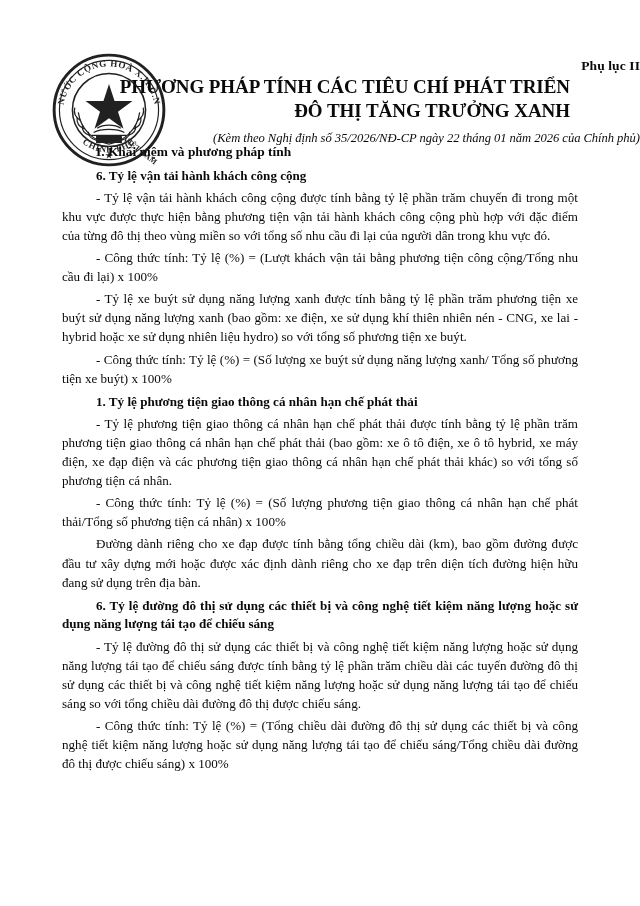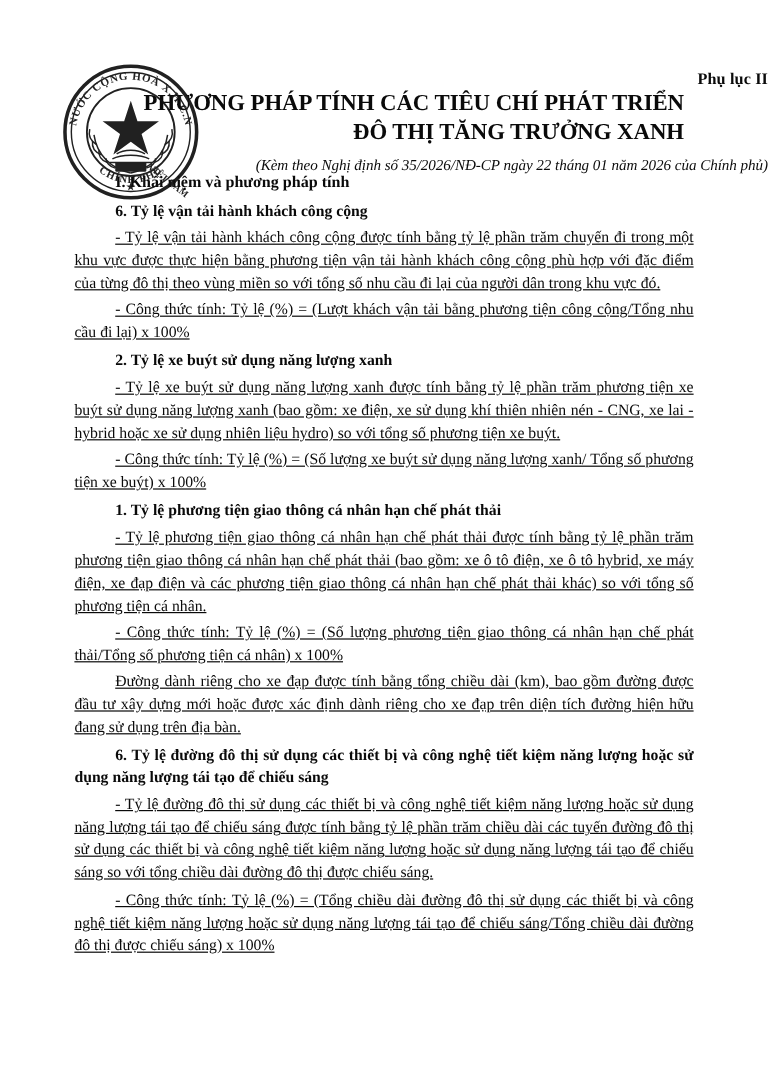--- a/index.html
+++ b/index.html
@@ -88,21 +88,20 @@
     text-align-last: left;
   }
   .para {
     font-size: 13.1px;
     text-indent: 34px;
     margin: 3px 0 2px 0;
     line-height: 1.455;
     text-align: justify;
     text-align-last: left;
     hyphens: none;
-    text-decoration: underline;
   }
 </style>
 </head>
 <body>
 
 <div class="page">
 
   <div class="seal">
     <svg viewBox="0 0 200 200" xmlns="http://www.w3.org/2000/svg">
       <defs>
@@ -158,21 +157,20 @@
   </div>
 
   <div class="body">
 
     <p class="sec-roman">I. Khái niệm và phương pháp tính</p>
 
     <p class="sec-head">6. Tỷ lệ vận tải hành khách công cộng</p>
     <p class="para">- Tỷ lệ vận tải hành khách công cộng được tính bằng tỷ lệ phần trăm chuyến đi trong một khu vực được thực hiện bằng phương tiện vận tải hành khách công cộng phù hợp với đặc điểm của từng đô thị theo vùng miền so với tổng số nhu cầu đi lại của người dân trong khu vực đó.</p>
     <p class="para">- Công thức tính: Tỷ lệ (%) = (Lượt khách vận tải bằng phương tiện công cộng/Tổng nhu cầu đi lại) x 100%</p>
 
-    <p class="sec-head">2. Tỷ lệ xe buýt sử dụng năng lượng xanh</p>
     <p class="para">- Tỷ lệ xe buýt sử dụng năng lượng xanh được tính bằng tỷ lệ phần trăm phương tiện xe buýt sử dụng năng lượng xanh (bao gồm: xe điện, xe sử dụng khí thiên nhiên nén - CNG, xe lai - hybrid hoặc xe sử dụng nhiên liệu hydro) so với tổng số phương tiện xe buýt.</p>
     <p class="para">- Công thức tính: Tỷ lệ (%) = (Số lượng xe buýt sử dụng năng lượng xanh/ Tổng số phương tiện xe buýt) x 100%</p>
 
     <p class="sec-head">1. Tỷ lệ phương tiện giao thông cá nhân hạn chế phát thải</p>
     <p class="para">- Tỷ lệ phương tiện giao thông cá nhân hạn chế phát thải được tính bằng tỷ lệ phần trăm phương tiện giao thông cá nhân hạn chế phát thải (bao gồm: xe ô tô điện, xe ô tô hybrid, xe máy điện, xe đạp điện và các phương tiện giao thông cá nhân hạn chế phát thải khác) so với tổng số phương tiện cá nhân.</p>
     <p class="para">- Công thức tính: Tỷ lệ (%) = (Số lượng phương tiện giao thông cá nhân hạn chế phát thải/Tổng số phương tiện cá nhân) x 100%</p>
 
     <p class="para">Đường dành riêng cho xe đạp được tính bằng tổng chiều dài (km), bao gồm đường được đầu tư xây dựng mới hoặc được xác định dành riêng cho xe đạp trên diện tích đường hiện hữu đang sử dụng trên địa bàn.</p>
 
     <p class="sec-head">6. Tỷ lệ đường đô thị sử dụng các thiết bị và công nghệ tiết kiệm năng lượng hoặc sử dụng năng lượng tái tạo để chiếu sáng</p>

